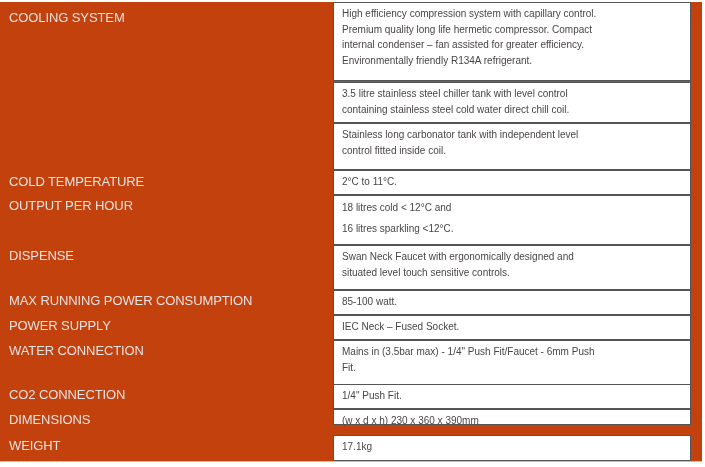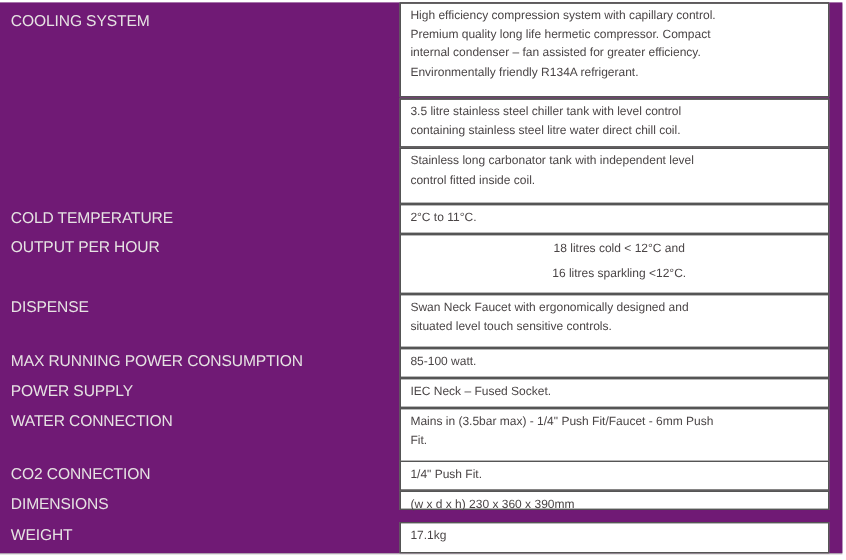--- a/index.html
+++ b/index.html
@@ -13,21 +13,21 @@
       position: relative;
       overflow: hidden;
       font-family: "Liberation Sans", "DejaVu Sans", sans-serif;
     }
     .spec-table {
       position: absolute;
       left: 0;
       top: 2px;
       width: 702px;
       height: 459px;
-      background: #701a75;
+      background: #c2410c;
       box-shadow: 0 1px 0 #bfbfbf;
     }
     .label {
       position: absolute;
       left: 9px;
       color: #e6e3e3;
       font-size: 13px;
       letter-spacing: -0.1px;
       text-transform: uppercase;
       white-space: nowrap;
@@ -41,37 +41,37 @@
       border: 1px solid #231f20;
       color: #4a4546;
       font-size: 10px;
       line-height: 15.5px;
       padding: 3px 0 0 8px;
       box-sizing: border-box;
       outline: 1px solid #555;
       outline-offset: -1px;
     }
     .cell span { display: block; }
-    .cell.output span { line-height: 24px; margin-top: -3px; text-align: center; }
+    .cell.output span { line-height: 24px; margin-top: -3px; }
   </style>
 </head>
 <body>
 
 <div class="spec-table">
 
   <div class="label" style="top:8px">COOLING SYSTEM</div>
   <div class="cell" style="top:0px;height:79px">
     <span>High efficiency compression system with capillary control.</span>
     <span>Premium quality long life hermetic compressor. Compact</span>
     <span>internal condenser – fan assisted for greater efficiency.</span>
     <span>Environmentally friendly R134A refrigerant.</span>
   </div>
   <div class="cell" style="top:80px;height:41px">
     <span>3.5 litre stainless steel chiller tank with level control</span>
-    <span>containing stainless steel litre water direct chill coil.</span>
+    <span>containing stainless steel cold water direct chill coil.</span>
   </div>
   <div class="cell" style="top:121px;height:47px">
     <span>Stainless long carbonator tank with independent level</span>
     <span>control fitted inside coil.</span>
   </div>
 
   <div class="label" style="top:172px">COLD TEMPERATURE</div>
   <div class="cell" style="top:168px;height:25px">
     <span>2°C to 11°C.</span>
   </div>

